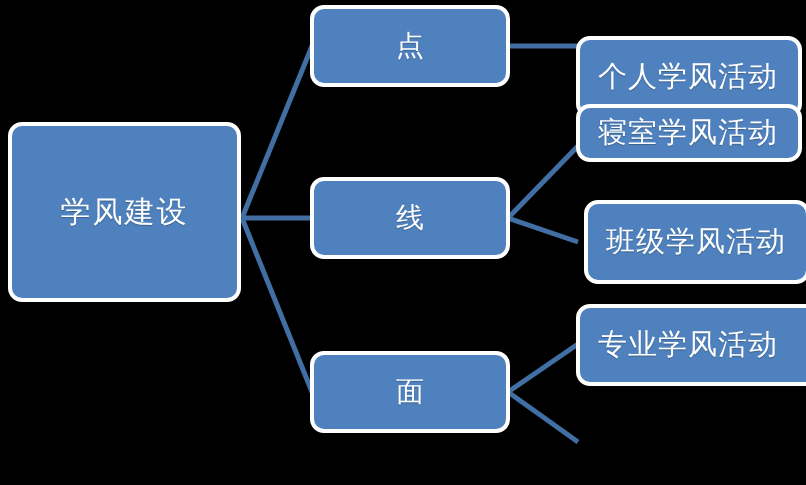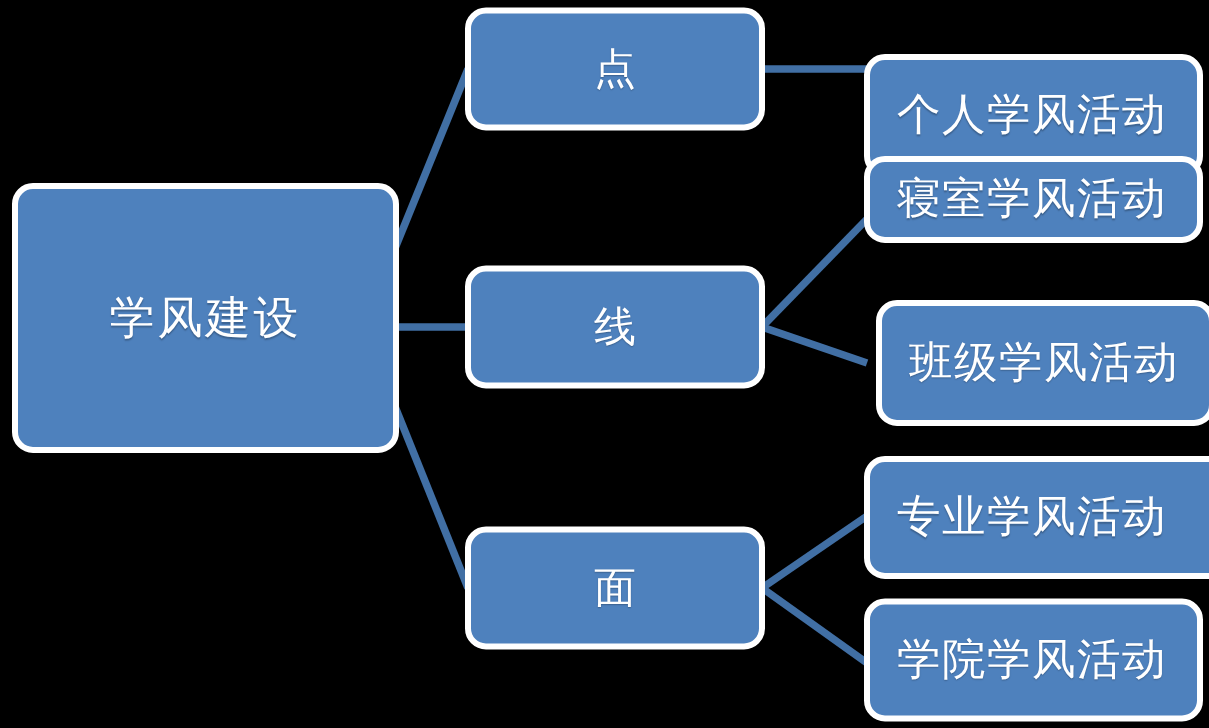--- a/index.html
+++ b/index.html
@@ -64,31 +64,30 @@
 
     <line x1="508" y1="46" x2="578" y2="46" stroke="#416FA4" stroke-width="5"></line>
 
     <line x1="508" y1="218" x2="578" y2="146" stroke="#416FA4" stroke-width="5"></line>
     <line x1="508" y1="218" x2="578" y2="242" stroke="#416FA4" stroke-width="5"></line>
 
     <line x1="508" y1="392" x2="578" y2="344" stroke="#416FA4" stroke-width="5"></line>
     <line x1="508" y1="392" x2="578" y2="442" stroke="#416FA4" stroke-width="5"></line>
   </svg>
 
-  <div class="node node-root" style="left:8px; top:122px; width:258px; height:180px;">学风建设</div>
+  <div class="node node-root" style="left:8px; top:122px; width:233px; height:180px;">学风建设</div>
 
   <div class="node node-mid" style="left:310px; top:5px; width:200px; height:82px;">点</div>
 
   <div class="node node-mid" style="left:310px; top:177px; width:200px; height:82px;">线</div>
 
   <div class="node node-mid" style="left:310px; top:351px; width:200px; height:82px;">面</div>
 
   <div class="node node-leaf" style="left:576px; top:6px; width:226px; height:82px;margin-top:30px;">个人学风活动</div>
 
   <div class="node node-leaf" style="left:576px; top:104px; width:226px; height:58px;">寝室学风活动</div>
 
   <div class="node node-leaf" style="left:584px; top:200px; width:226px; height:84px;">班级学风活动</div>
 
   <div class="node node-leaf" style="left:576px; top:304px; width:264px; height:82px;">专业学风活动</div>
 
-  <div class="node node-leaf" style="left:576px; top:399px; width:226px; height:82px;">学院学风活动</div>
 
 </div>
 
 </body></html>

